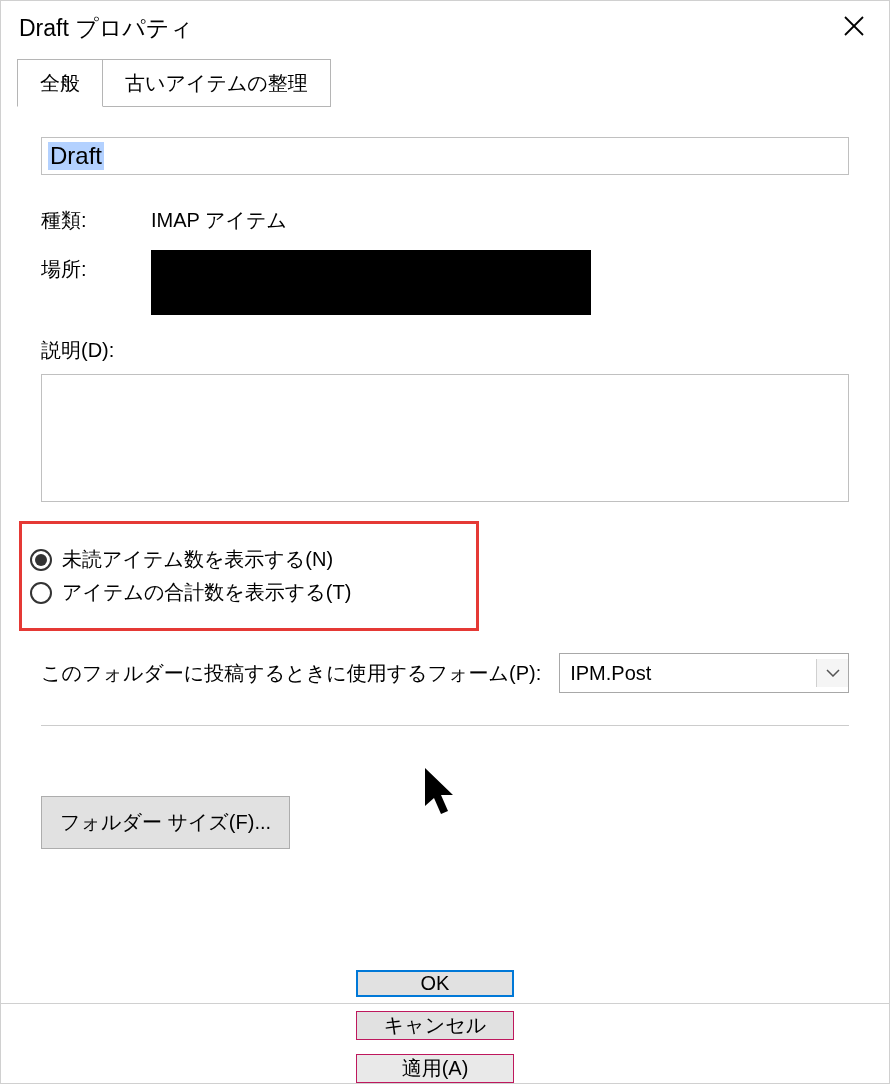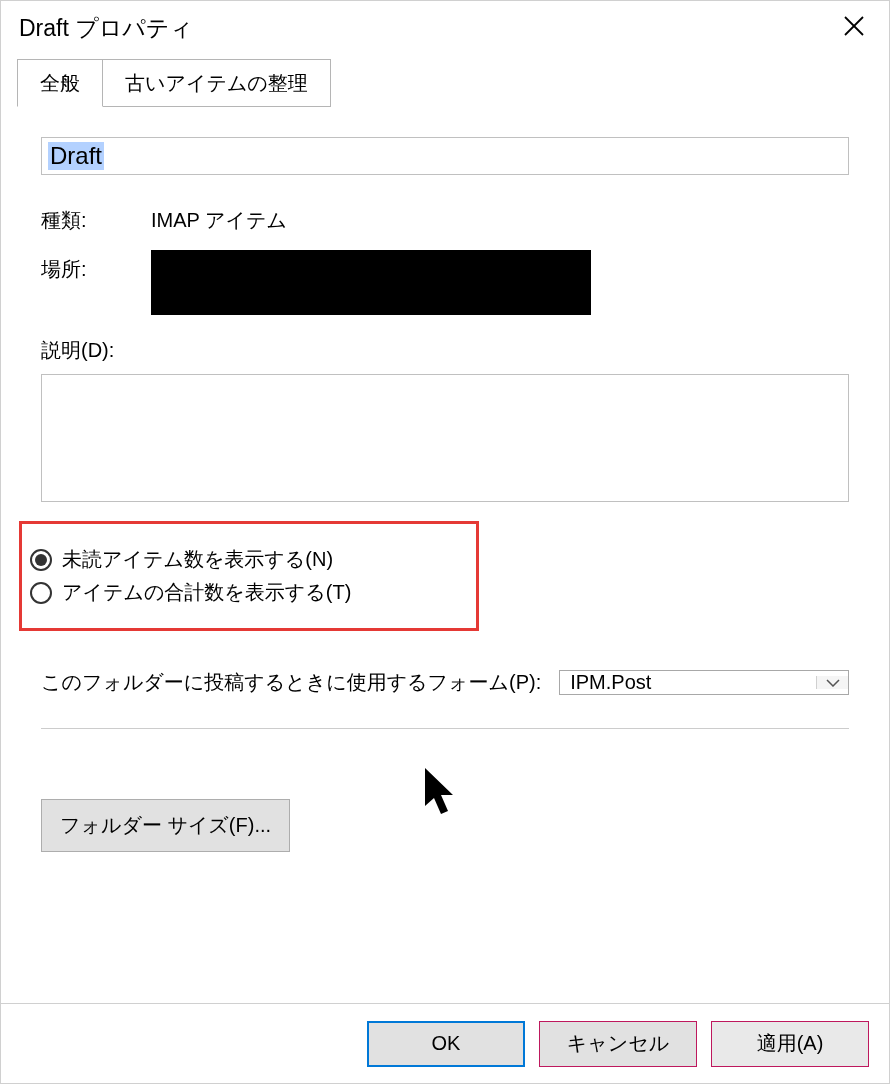--- a/index.html
+++ b/index.html
@@ -106,21 +106,21 @@
     font-family: inherit;
     font-size: 18px;
     padding: 4px;
     margin-bottom: 14px;
   }
   .radio-highlight-box {
     border: 3px solid #e53935;
     padding: 16px 14px 16px 8px;
     margin-left: -22px;
     margin-right: 370px;
-    margin-bottom: 38px;
+    margin-bottom: 22px;
   }
   .radio-row {
     display: flex;
     align-items: center;
     font-size: 20px;
     margin: 6px 0;
     cursor: pointer;
   }
   .radio-circle {
     width: 22px;
@@ -151,21 +151,21 @@
   .dropdown {
     flex: 1;
     display: flex;
     align-items: center;
     justify-content: space-between;
     border: 1px solid #a8a8a8;
     padding: 5px 0 5px 10px;
     background: #ffffff;
     cursor: pointer;
     min-width: 280px;
-    height: 25px;
+    height: 40px;
   }
   .dropdown-arrow {
     width: 32px;
     height: 100%;
     display: flex;
     align-items: center;
     justify-content: center;
     border-left: 1px solid #d0d0d0;
     background: #f5f5f5;
   }
@@ -201,20 +201,21 @@
     left: 0;
     right: 0;
     height: 80px;
     border-top: 1px solid #d0d0d0;
     display: flex;
     justify-content: flex-end;
     align-items: center;
     padding-right: 20px;
     gap: 14px;
     background: #ffffff;
+    flex-direction: column;
   }
   .bottom-btn {
     min-width: 158px;
     height: 46px;
     display: flex;
     align-items: center;
     justify-content: center;
     font-size: 20px;
     cursor: pointer;
     border: 1px solid #be185d;

